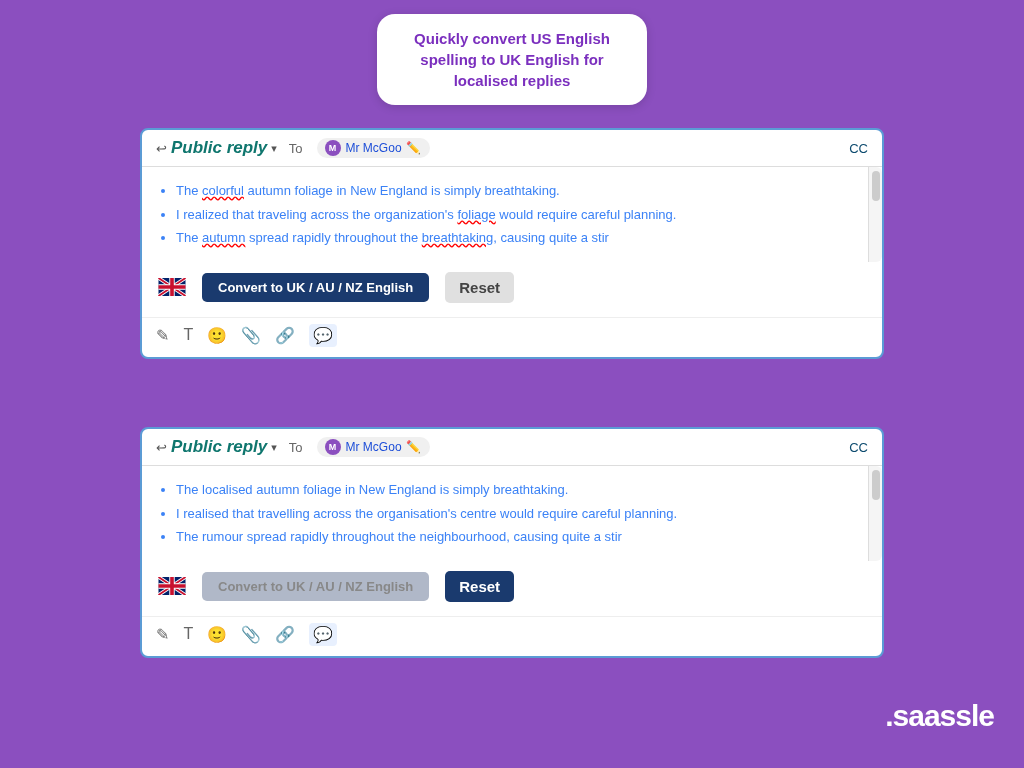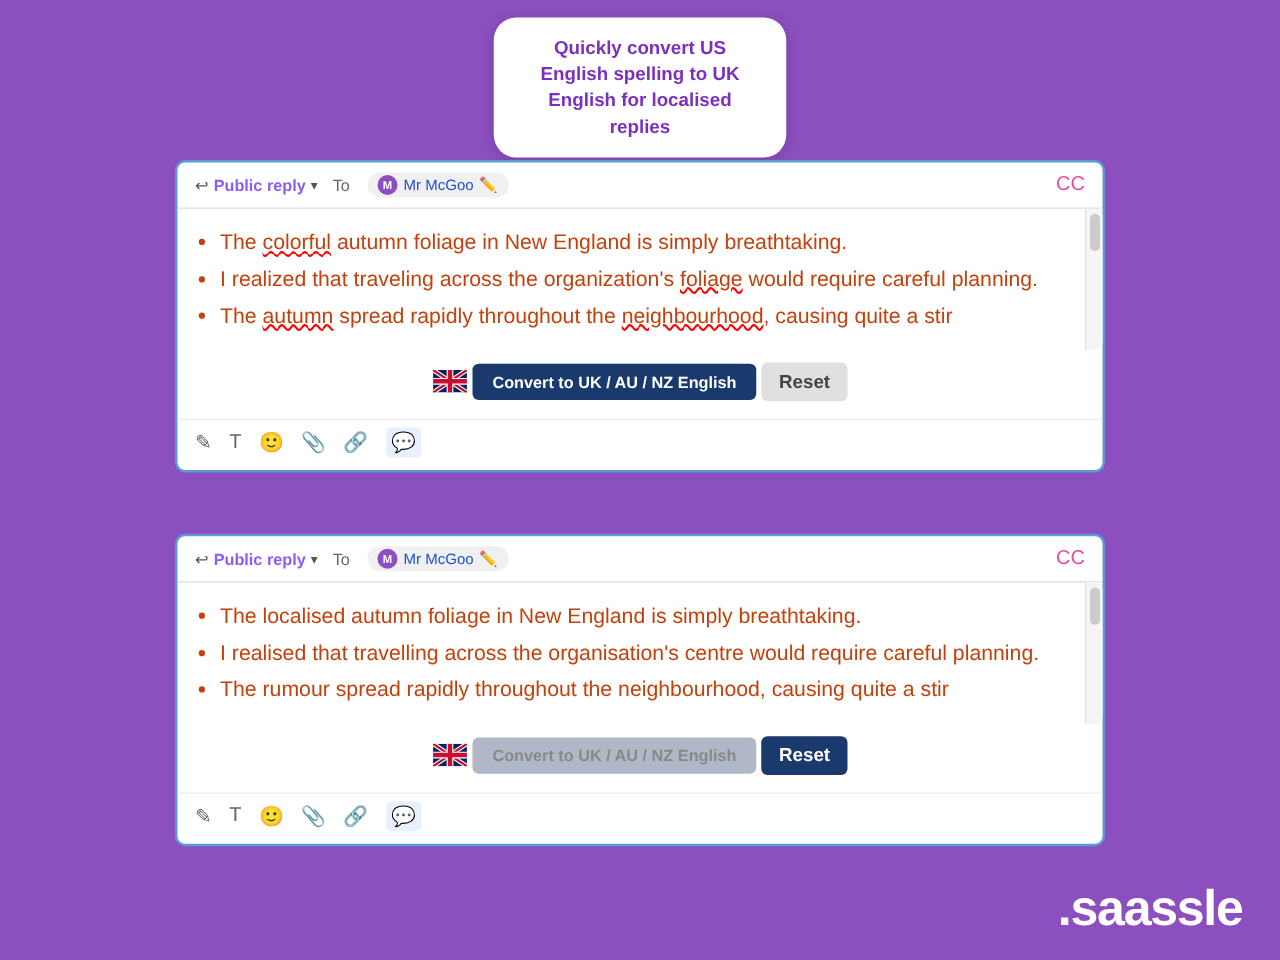--- a/index.html
+++ b/index.html
@@ -15,21 +15,21 @@
 
     
     .tooltip-bubble {
       position: absolute;
       top: 14px;
       left: 50%;
       transform: translateX(-50%);
       background: white;
       border-radius: 18px;
       padding: 14px 20px;
-      width: 234px;
+      width: 270px;
       text-align: center;
       box-shadow: 0 2px 10px rgba(0,0,0,0.15);
     }
     .tooltip-bubble p {
       font-size: 15px;
       font-weight: 700;
       color: #7B2FBE;
       line-height: 1.4;
     }
 
@@ -66,23 +66,24 @@
       gap: 4px;
       cursor: pointer;
     }
 
     .reply-icon {
       font-size: 13px;
       color: #555;
     }
 
     .reply-text {
-      font-size: 13px;
+      font-size: 17px;
       font-weight: 600;
-      color: #8b5cf6;
+      color: #0f766e;
+      font-style: italic;
     }
 
     .chevron-down {
       font-size: 11px;
       color: #555;
     }
 
     .to-label {
       font-size: 13px;
       color: #666;
@@ -119,41 +120,41 @@
     }
 
     .edit-icon {
       font-size: 12px;
       color: #666;
       cursor: pointer;
     }
 
     .cc-label {
       margin-left: auto;
-      font-size: 16px;
-      color: #ec4899;
+      font-size: 13px;
+      color: #0c4a6e;
       cursor: pointer;
       font-weight: 500;
     }
 
     
     .panel-content {
       padding: 14px 16px 10px 16px;
       min-height: 80px;
       position: relative;
     }
 
     .bullet-list {
       list-style: disc;
       padding-left: 18px;
     }
 
     .bullet-list li {
-      font-size: 17px;
-      color: #c2410c;
+      font-size: 13px;
+      color: #3b82f6;
       margin-bottom: 4px;
       line-height: 1.5;
     }
 
     .underline-red {
       text-decoration: underline;
       text-decoration-color: red;
       text-decoration-style: wavy;
     }
 
@@ -177,22 +178,22 @@
       height: 30px;
       background: #ccc;
       border-radius: 4px;
       margin-top: 4px;
     }
 
     
     .convert-area {
       display: flex;
       align-items: center;
-      justify-content: center;
-      gap: 4px;
+      justify-content: flex-start;
+      gap: 16px;
       padding: 10px 16px 14px;
     }
 
     .btn-convert {
       background: #1a3a6e;
       color: white;
       border: none;
       border-radius: 5px;
       padding: 7px 16px;
       font-size: 13px;
@@ -241,23 +242,23 @@
     .toolbar-icon.active {
       background: #e8f0fe;
       border-radius: 4px;
       padding: 2px 4px;
       color: #4a90d9;
     }
 
     
     .saassle-logo {
       position: absolute;
-      bottom: 18px;
+      bottom: 35px;
       right: 30px;
-      font-size: 40px;
+      font-size: 30px;
       font-weight: 900;
       color: white;
       letter-spacing: -1px;
     }
   </style>
 </head>
 <body>
 
 <div class="tooltip-bubble">
   <p>Quickly convert US English spelling to UK English for localised replies</p>
@@ -277,21 +278,21 @@
       <span class="recipient-name">Mr McGoo</span>
       <span class="edit-icon">✏️</span>
     </div>
     <span class="cc-label">CC</span>
   </div>
 
   <div class="panel-content">
     <ul class="bullet-list">
       <li>The <span class="underline-red">colorful</span> autumn foliage in New England is simply breathtaking.</li>
       <li>I realized that traveling across the organization's <span class="underline-red">foliage</span> would require careful planning.</li>
-      <li>The <span class="underline-red">autumn</span> spread rapidly throughout the <span class="underline-red">neighbourhood</span>, causing quite a stir</li>
+      <li>The <span class="underline-red">autumn</span> spread rapidly throughout the <span class="underline-red">breathtaking</span>, causing quite a stir</li>
     </ul>
     <div class="panel-scrollbar">
       <div class="scrollbar-thumb"></div>
     </div>
   </div>
 
   <div class="convert-area">
 
     <svg width="28" height="18" viewBox="0 0 60 40" xmlns="http://www.w3.org/2000/svg">
       <rect width="60" height="40" fill="#012169"></rect>

